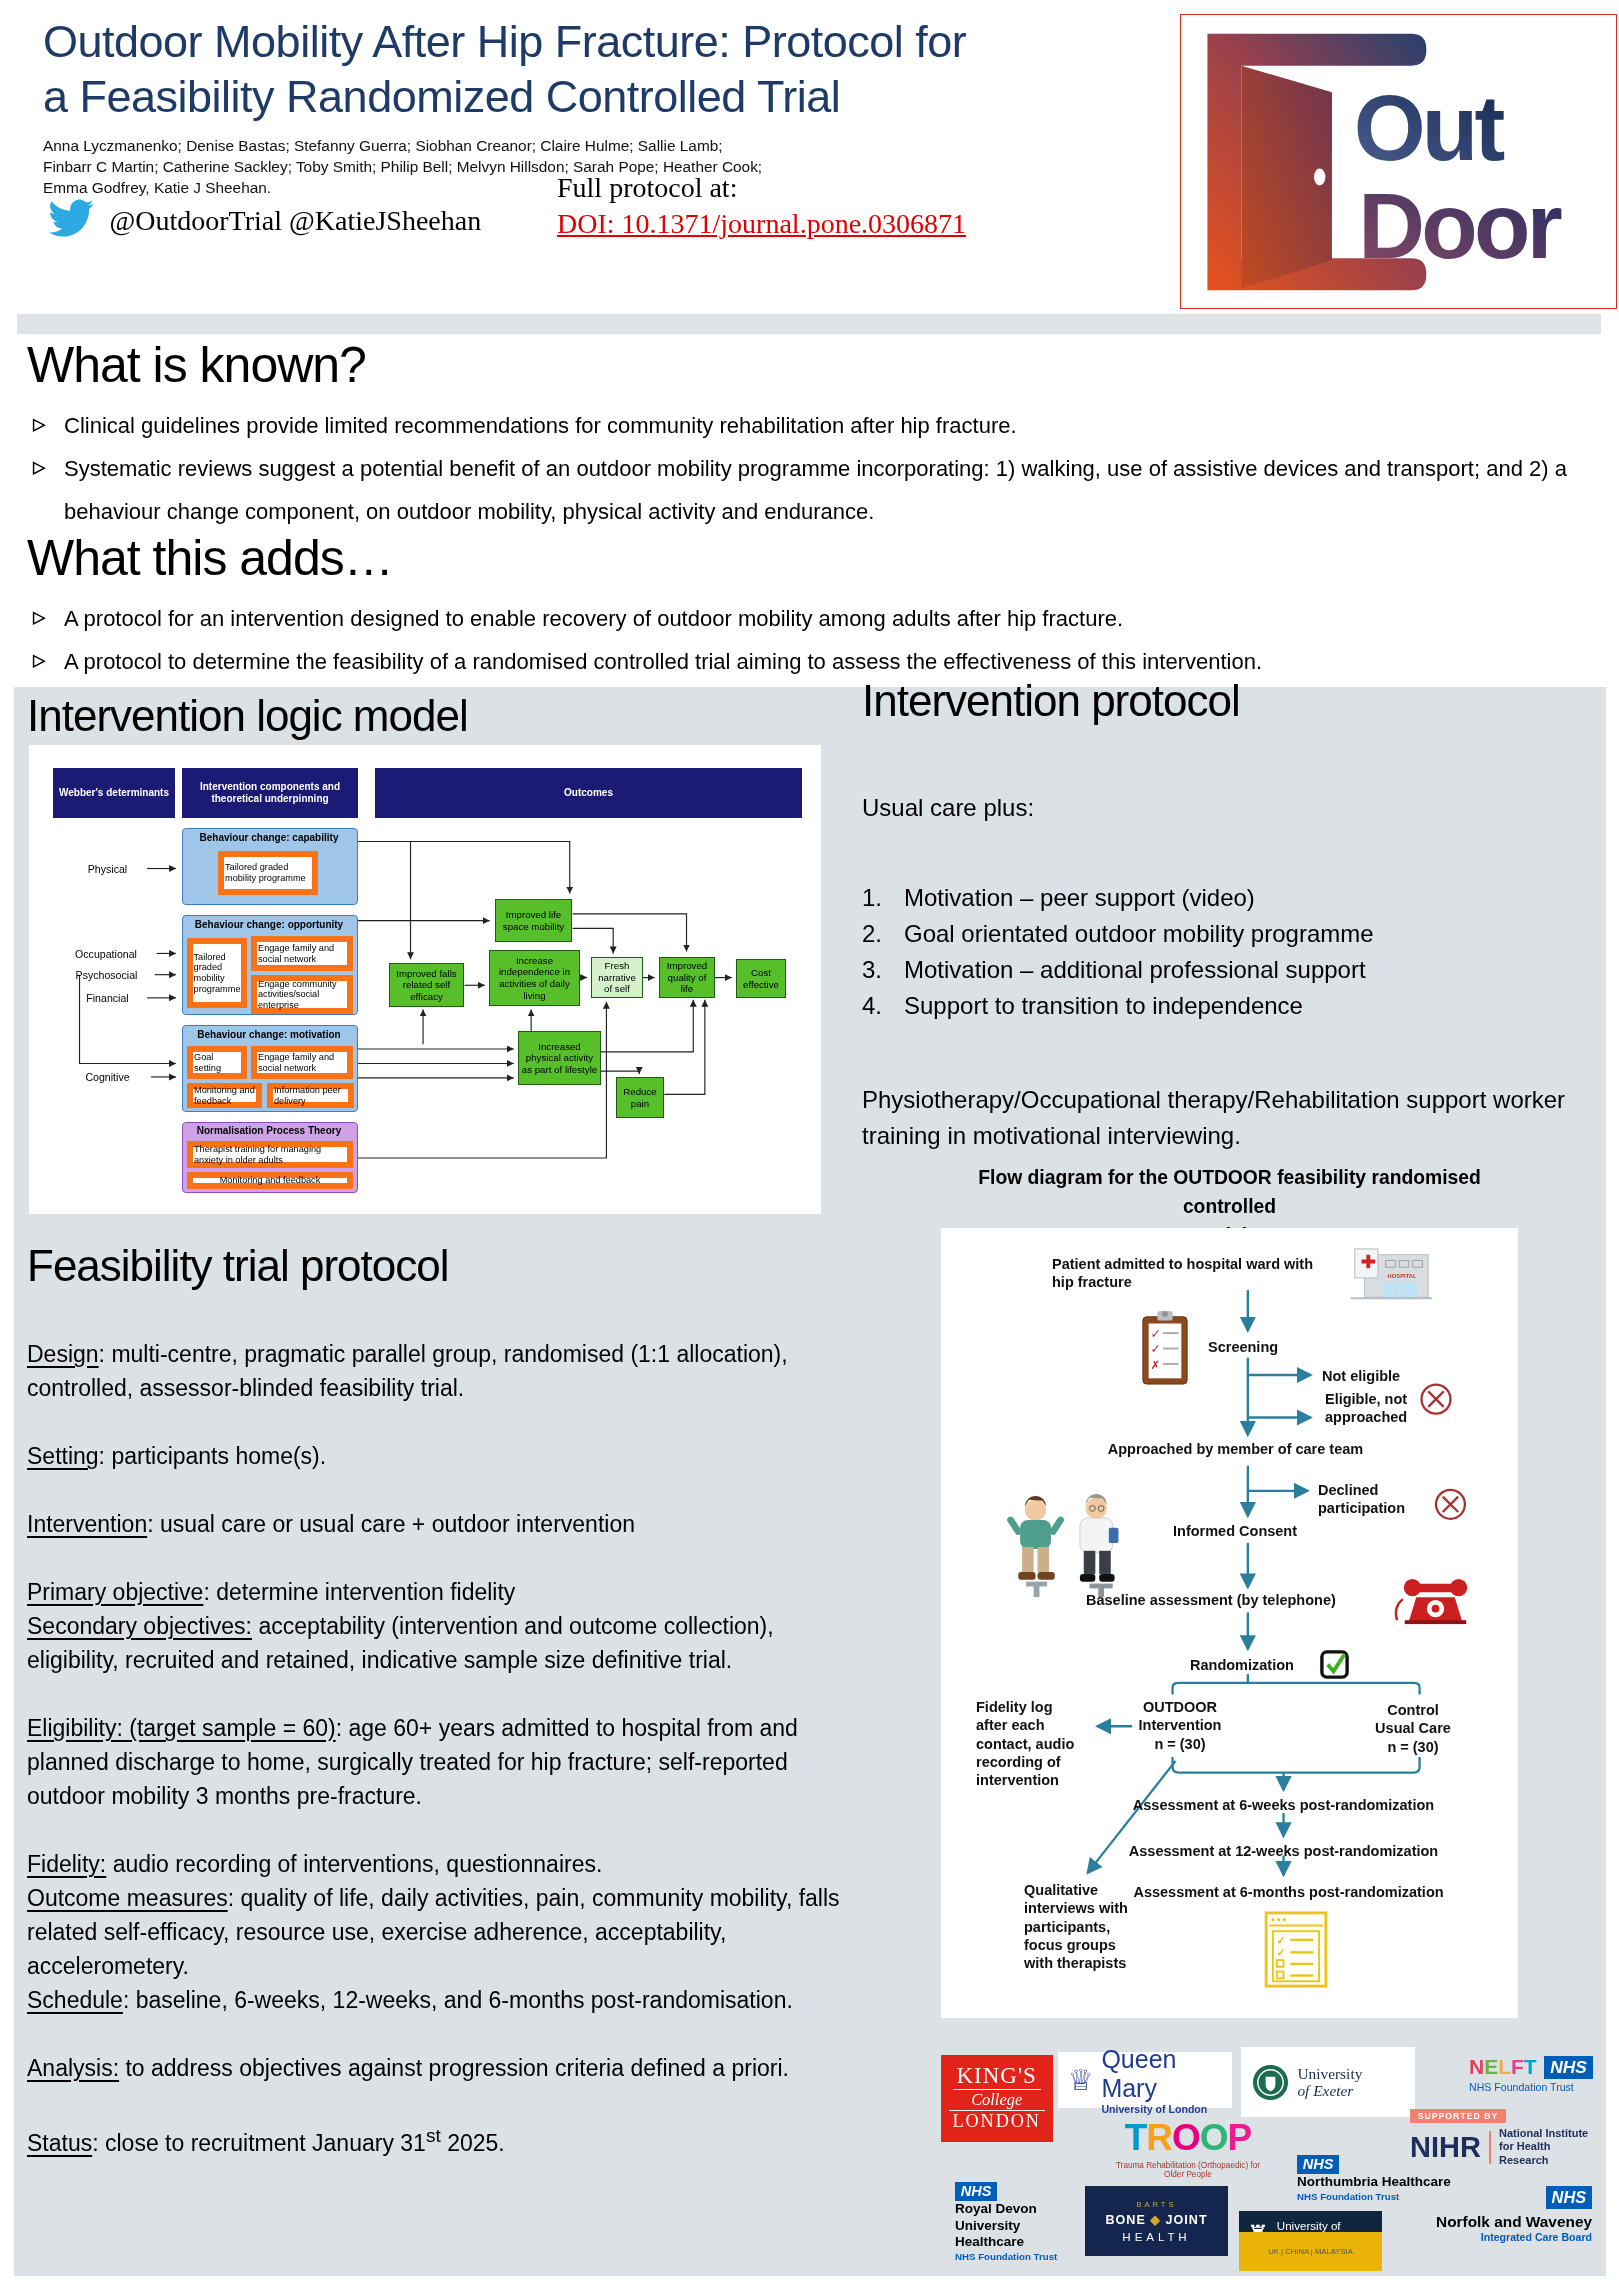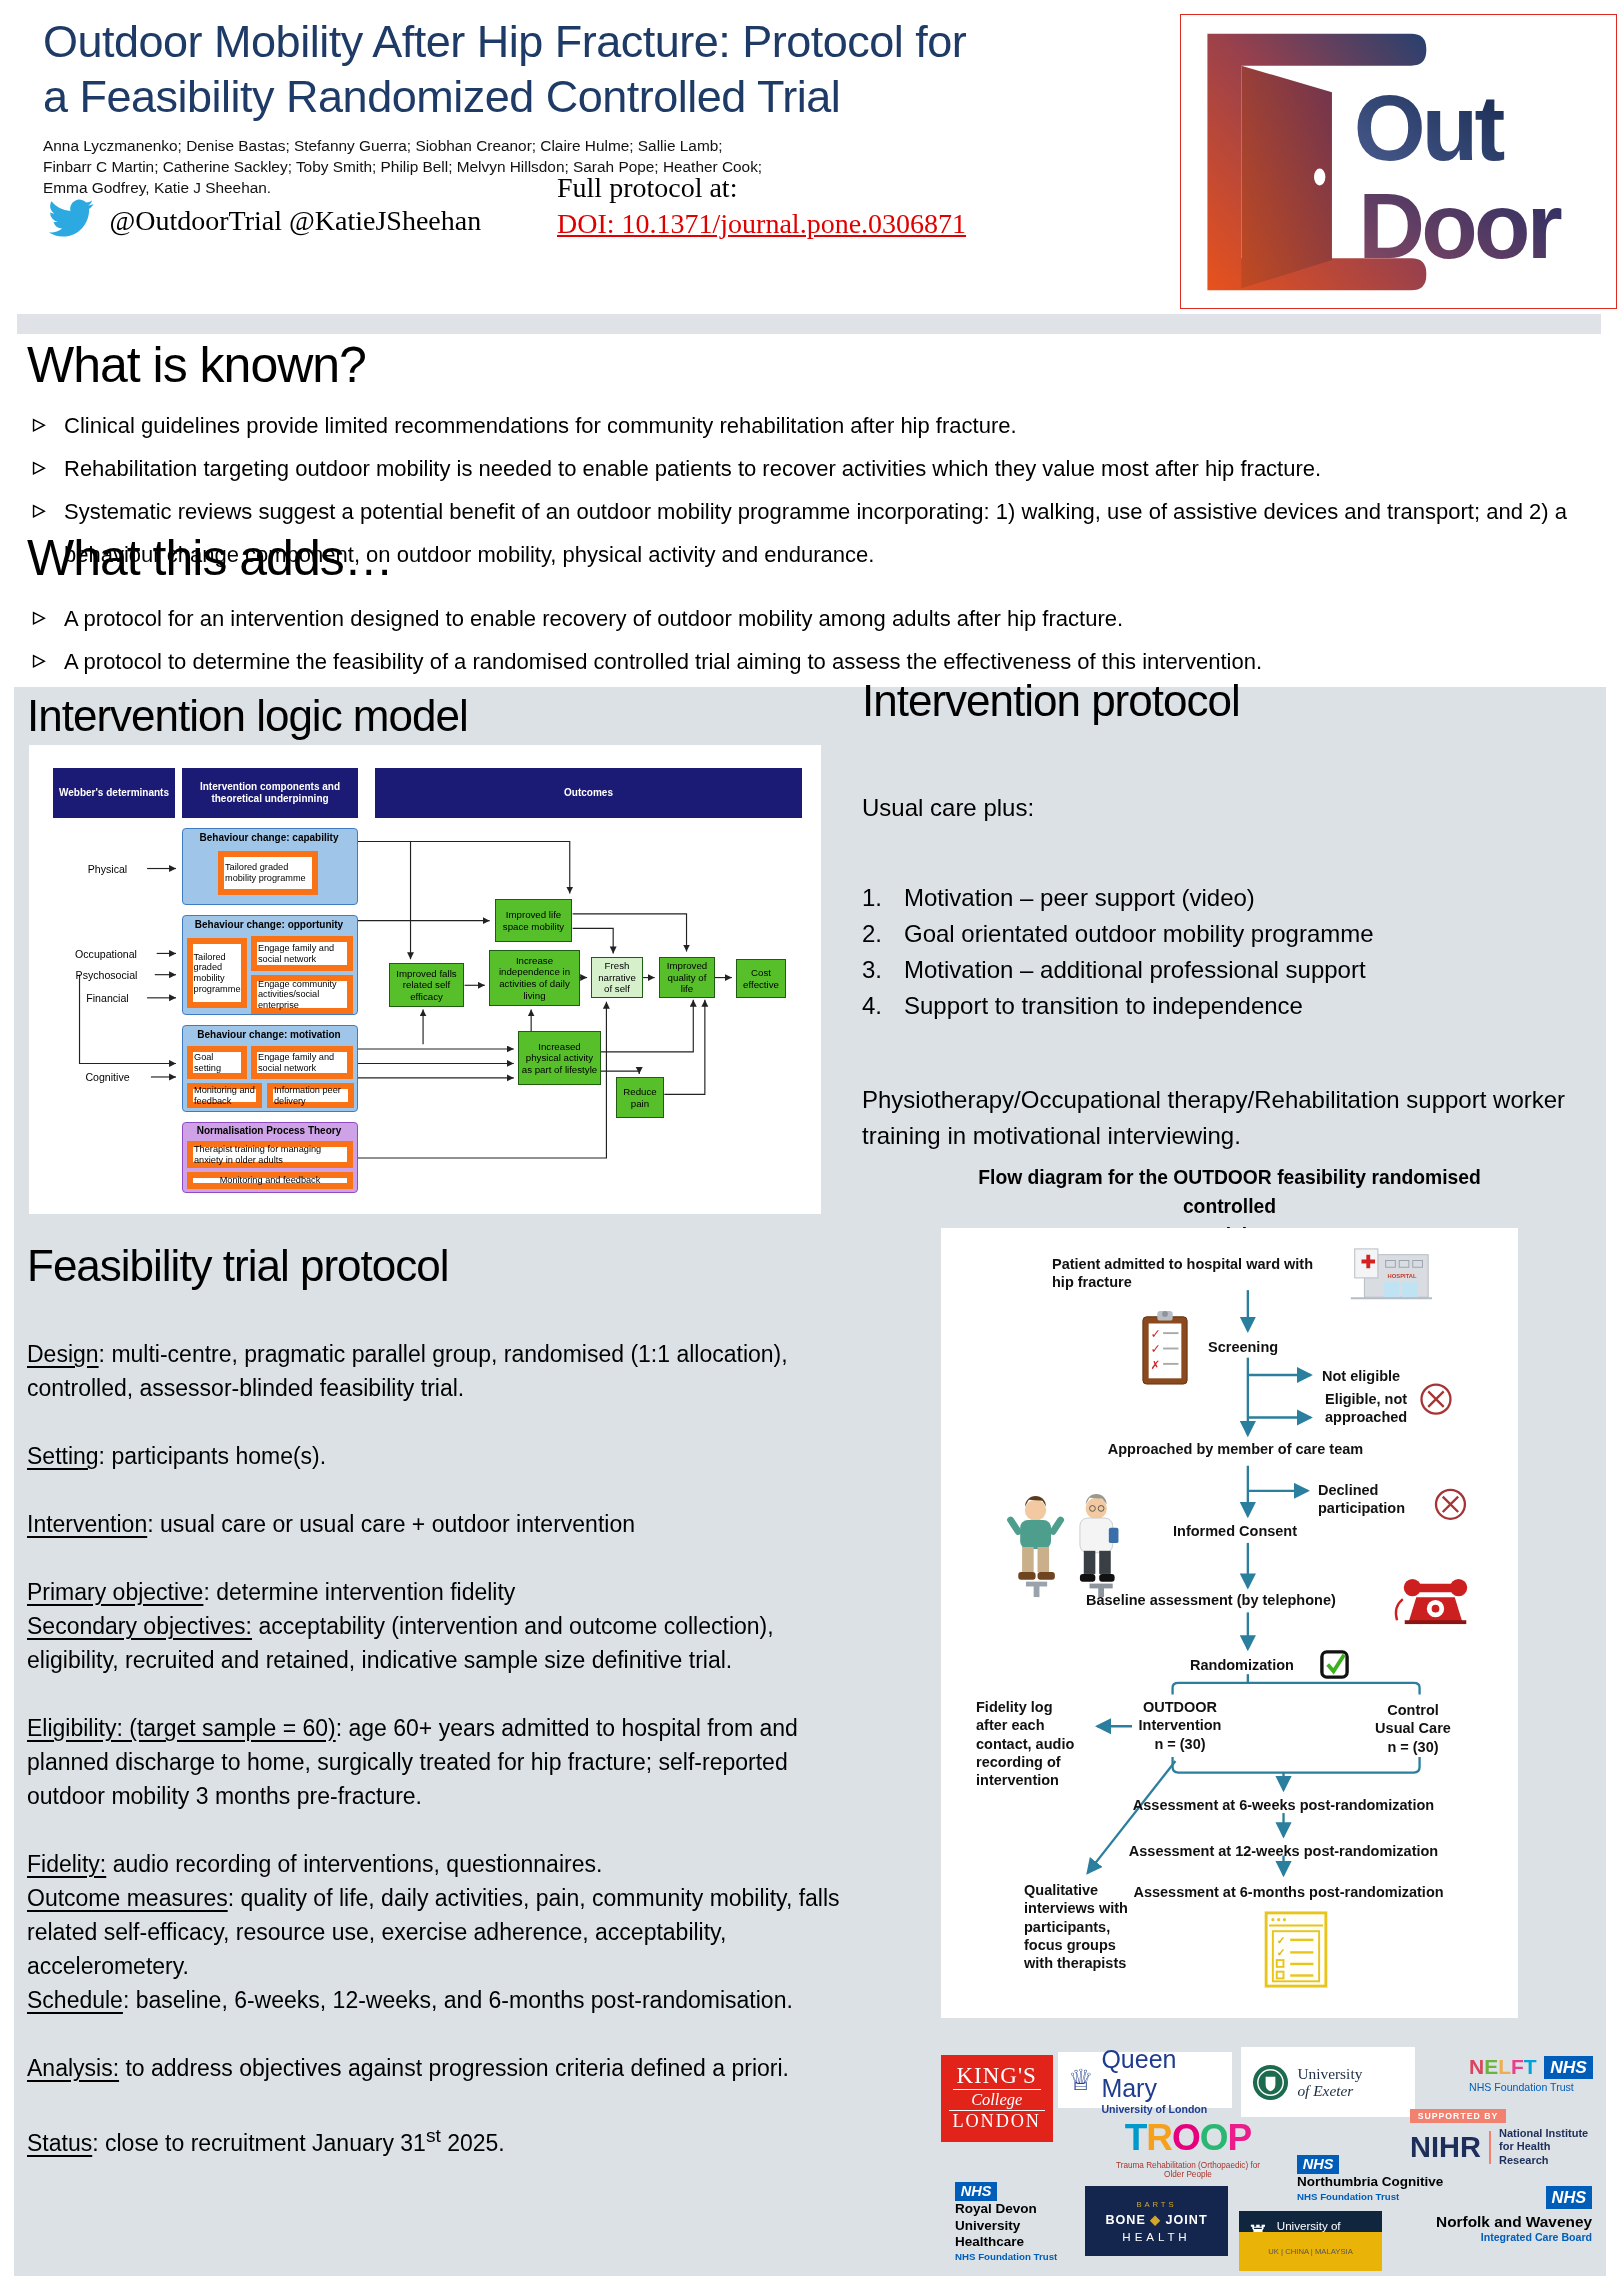--- a/index.html
+++ b/index.html
@@ -150,23 +150,20 @@
 
   <div class="abs band"></div>
 
   <div class="abs h1" style="left:27px;top:336px;">What is known?</div>
   <div class="abs bullets" style="left:29px;top:404px;width:1564px;" id="known-bullets">
       <div class="bullet"><svg width="16.4" height="16.4" viewBox="0 0 16 16">
           <path d="M2.5 2.5 L13 8 L2.5 13.5 Z" fill="#fff" stroke="#000" stroke-width="1.4"></path>
         </svg><span>Clinical guidelines provide limited recommendations for community rehabilitation after hip fracture.</span></div>
       <div class="bullet"><svg width="16.4" height="16.4" viewBox="0 0 16 16">
           <path d="M2.5 2.5 L13 8 L2.5 13.5 Z" fill="#fff" stroke="#000" stroke-width="1.4"></path>
-        </svg><span>Rehabilitation targeting outdoor mobility is needed to enable patients to recover activities which they value most after hip fracture.</span></div>
-      <div class="bullet"><svg width="16.4" height="16.4" viewBox="0 0 16 16">
-          <path d="M2.5 2.5 L13 8 L2.5 13.5 Z" fill="#fff" stroke="#000" stroke-width="1.4"></path>
         </svg><span>Systematic reviews suggest a potential benefit of an outdoor mobility programme incorporating: 1) walking, use of assistive devices and transport; and 2) a behaviour change component, on outdoor mobility, physical activity and endurance.</span></div>
     </div>
 
   <div class="abs h1" style="left:27px;top:529px;">What this adds…</div>
   <div class="abs bullets" style="left:29px;top:597px;width:1564px;" id="adds-bullets">
       <div class="bullet"><svg width="16.4" height="16.4" viewBox="0 0 16 16">
           <path d="M2.5 2.5 L13 8 L2.5 13.5 Z" fill="#fff" stroke="#000" stroke-width="1.4"></path>
         </svg><span>A protocol for an intervention designed to enable recovery of outdoor mobility among adults after hip fracture.</span></div>
       <div class="bullet"><svg width="16.4" height="16.4" viewBox="0 0 16 16">
           <path d="M2.5 2.5 L13 8 L2.5 13.5 Z" fill="#fff" stroke="#000" stroke-width="1.4"></path>
@@ -495,21 +492,21 @@
         <span class="nihr-bar"></span>
         <span class="nihr-sub">
           <div>National Institute</div>
           <div>for Health Research</div>
         </span>
       </div>
     </div>
 
     <div class="logo nhs-org" style="left:365px;top:135px;width:169px;height:44px;">
       <span class="nhsbox" style="font-size:14.5px;line-height:19.3px;">NHS</span>
-      <div class="name">Northumbria Cognitive</div>
+      <div class="name">Northumbria Healthcare</div>
       <div class="sub">NHS Foundation Trust</div>
     </div>
 
     <div class="logo nhs-org" style="left:23px;top:162px;width:135px;height:73px;">
       <span class="nhsbox" style="font-size:14.5px;line-height:19.3px;">NHS</span>
       <div class="name">Royal Devon</div>
       <div class="name">University Healthcare</div>
       <div class="sub">NHS Foundation Trust</div>
     </div>
 

